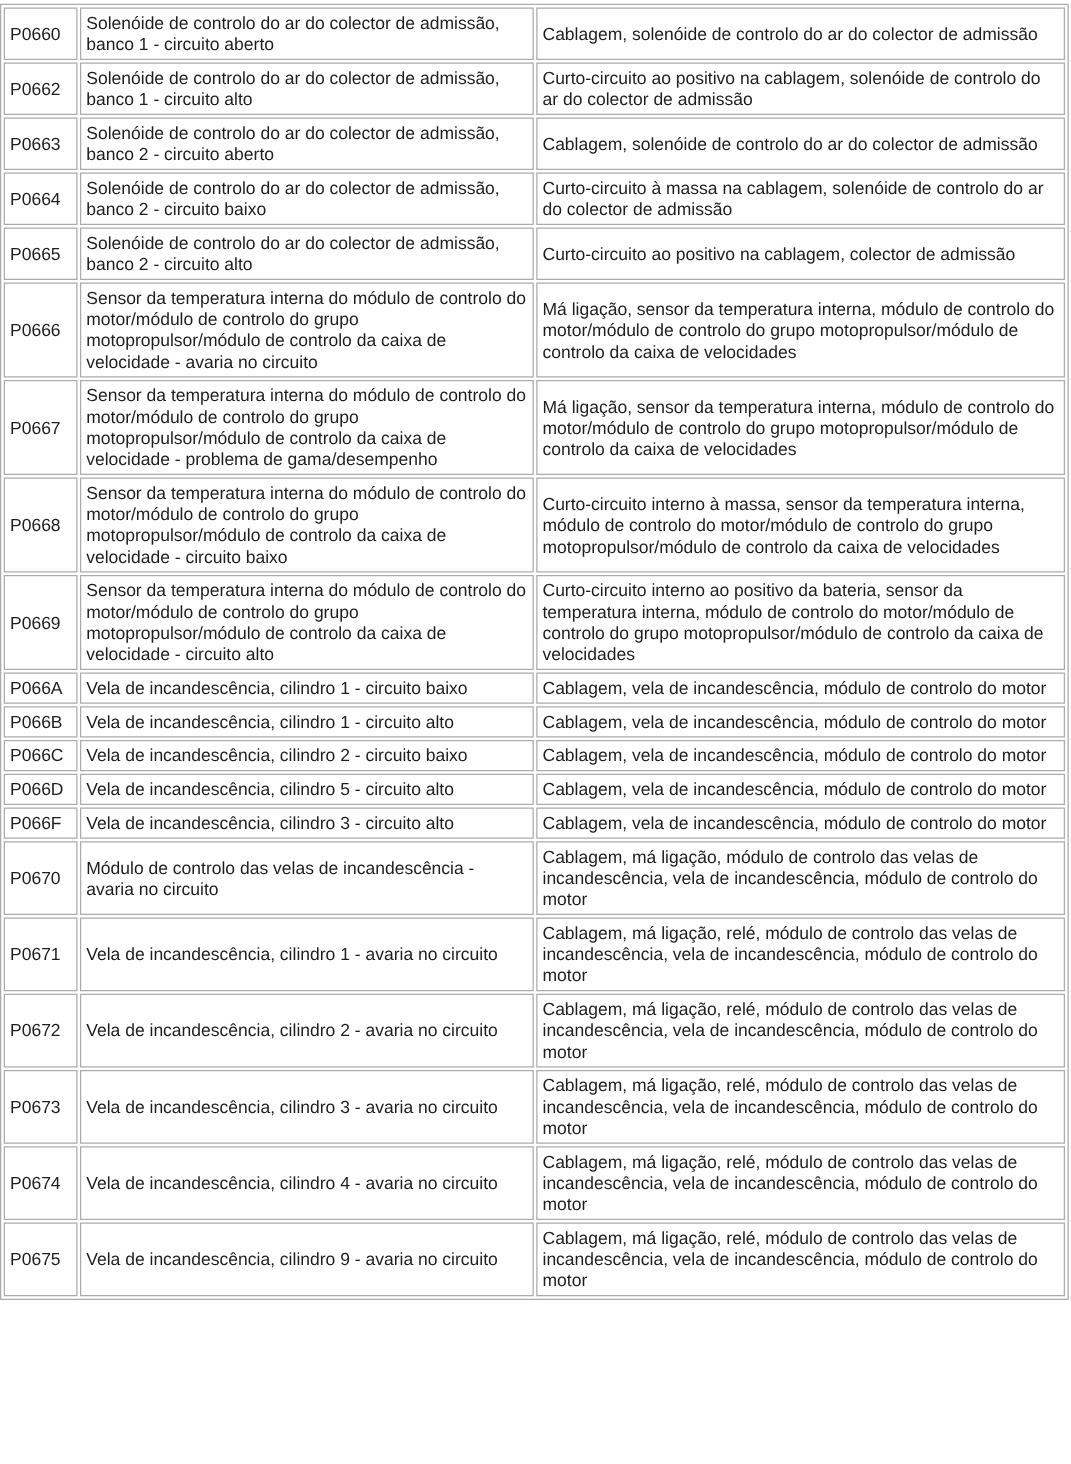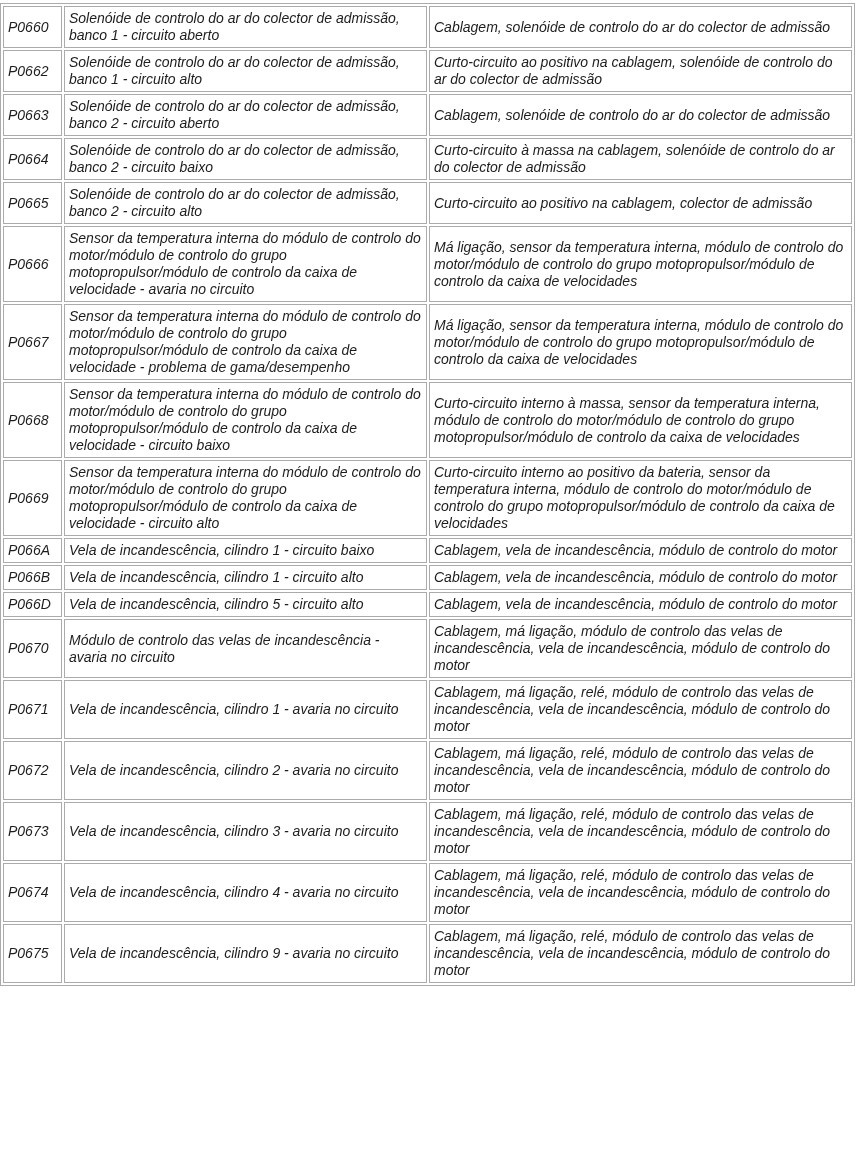--- a/index.html
+++ b/index.html
@@ -12,21 +12,20 @@
     padding:0;
     background:var(--bg-color);
   }
   body{
     width:857px;
     font-family:"Liberation Sans","DejaVu Sans",sans-serif;
     color:var(--text-color);
   }
   .page{
     padding-top:3px;
-    font-style:italic;
   }
   table.dtc{
     width:855px;
     table-layout:fixed;
     border-collapse:separate;
     border-spacing:2px;
     border:1px solid var(--border-color);
     background:var(--bg-color);
   }
   table.dtc td{
@@ -116,28 +115,38 @@
     <td class="desc-cell">Vela de incandescência, cilindro 1 - circuito baixo</td>
     <td class="cause-cell">Cablagem, vela de incandescência, módulo de controlo do motor</td>
   </tr>
 
   <tr>
     <td class="code-cell">P066B</td>
     <td class="desc-cell">Vela de incandescência, cilindro 1 - circuito alto</td>
     <td class="cause-cell">Cablagem, vela de incandescência, módulo de controlo do motor</td>
   </tr>
 
+  <tr>
+    <td class="code-cell">P066C</td>
+    <td class="desc-cell">Vela de incandescência, cilindro 2 - circuito baixo</td>
+    <td class="cause-cell">Cablagem, vela de incandescência, módulo de controlo do motor</td>
+  </tr>
 
   <tr>
     <td class="code-cell">P066D</td>
     <td class="desc-cell">Vela de incandescência, cilindro 5 - circuito alto</td>
     <td class="cause-cell">Cablagem, vela de incandescência, módulo de controlo do motor</td>
   </tr>
 
 
+  <tr>
+    <td class="code-cell">P066F</td>
+    <td class="desc-cell">Vela de incandescência, cilindro 3 - circuito alto</td>
+    <td class="cause-cell">Cablagem, vela de incandescência, módulo de controlo do motor</td>
+  </tr>
 
   <tr>
     <td class="code-cell">P0670</td>
     <td class="desc-cell">Módulo de controlo das velas de incandescência - avaria no circuito</td>
     <td class="cause-cell">Cablagem, má ligação, módulo de controlo das velas de incandescência, vela de incandescência, módulo de controlo do motor</td>
   </tr>
 
   <tr>
     <td class="code-cell">P0671</td>
     <td class="desc-cell">Vela de incandescência, cilindro 1 - avaria no circuito</td>

